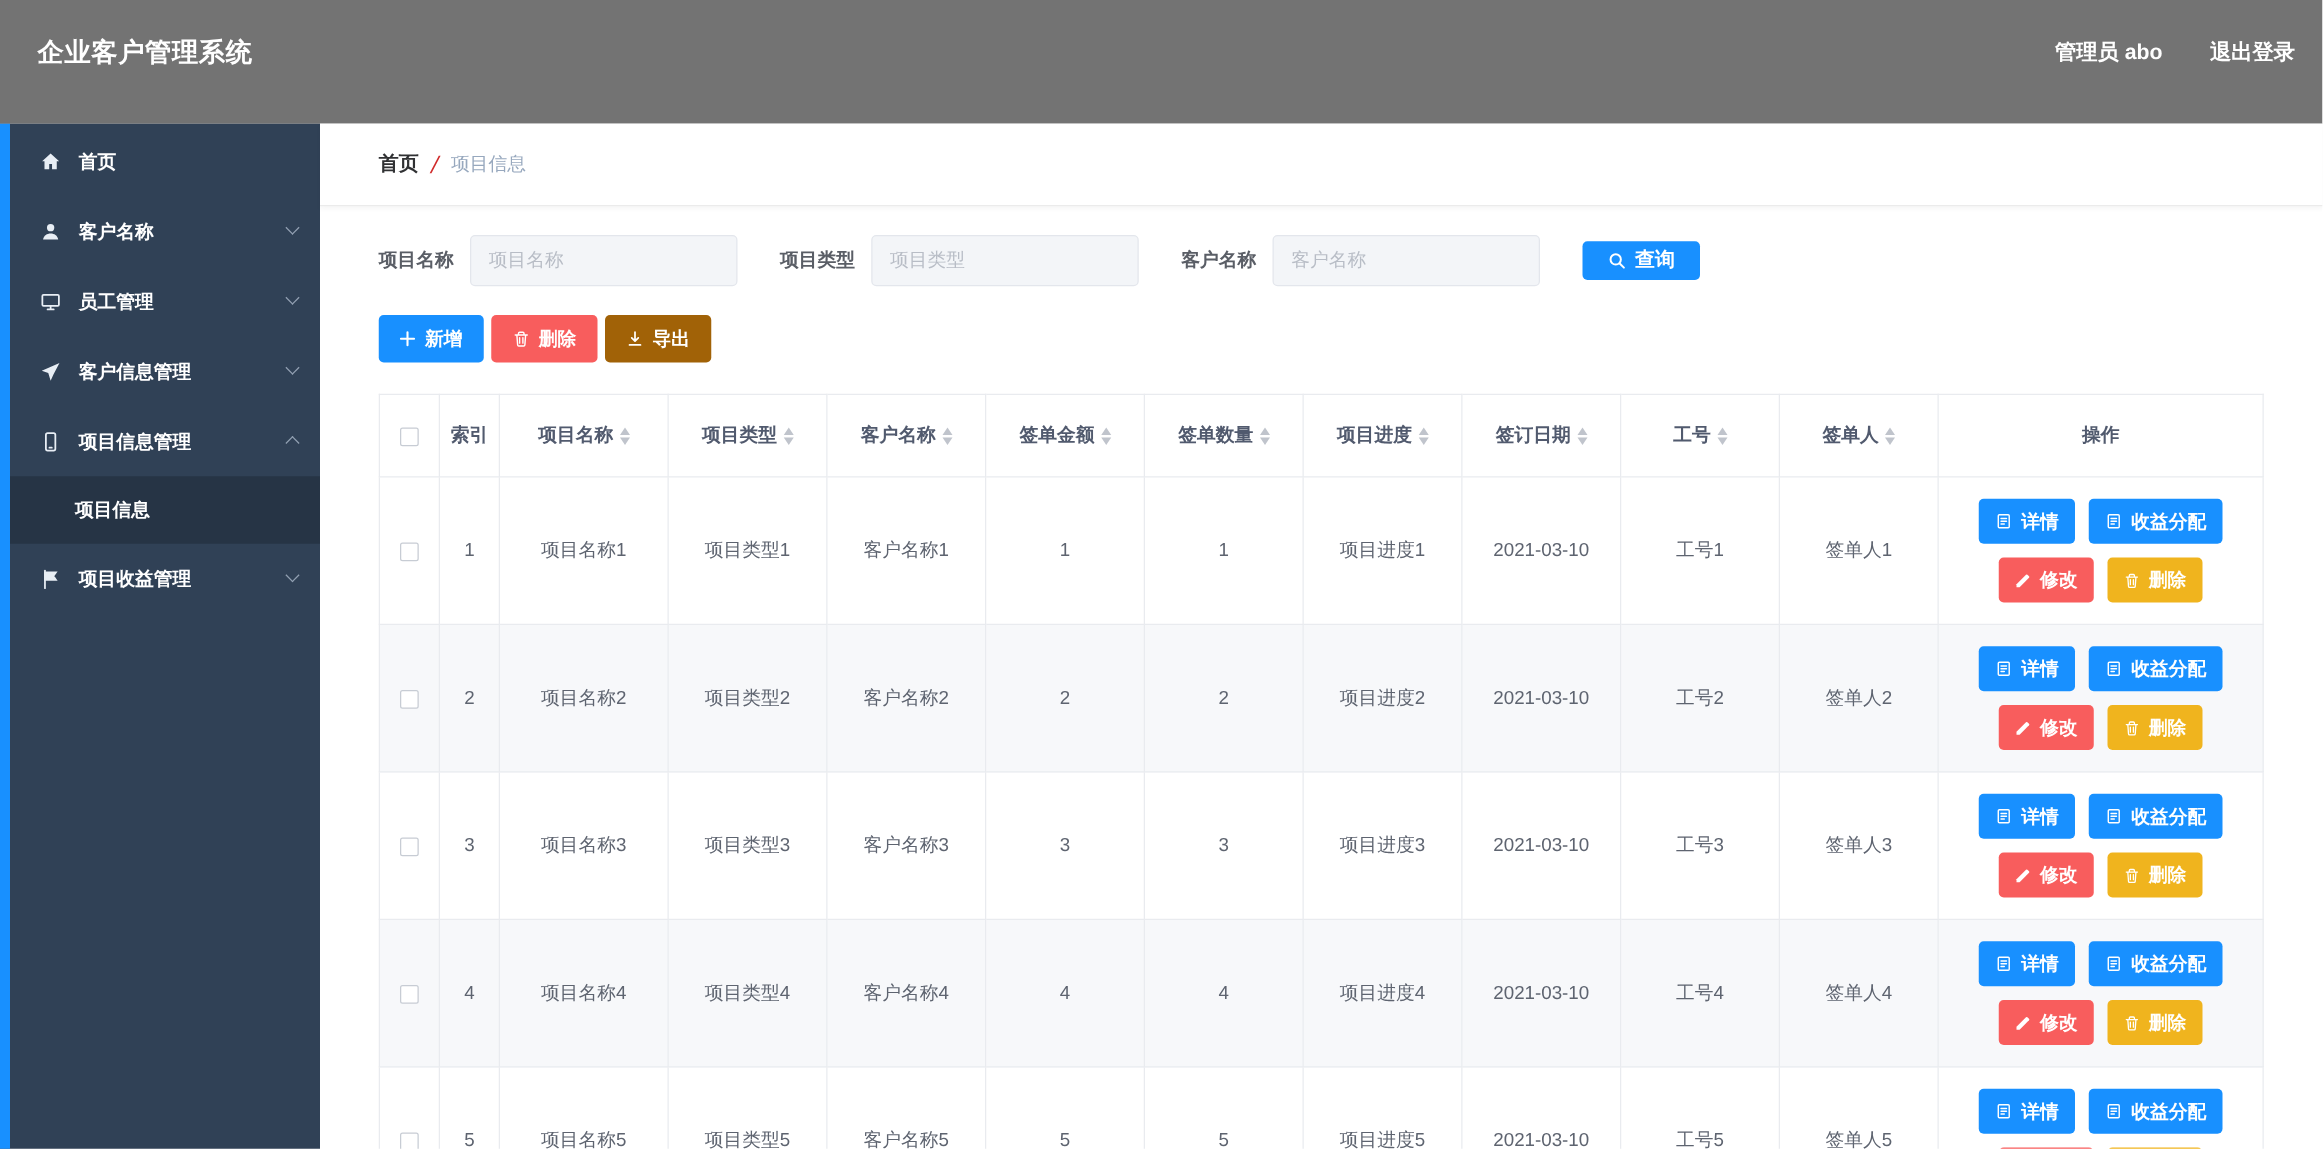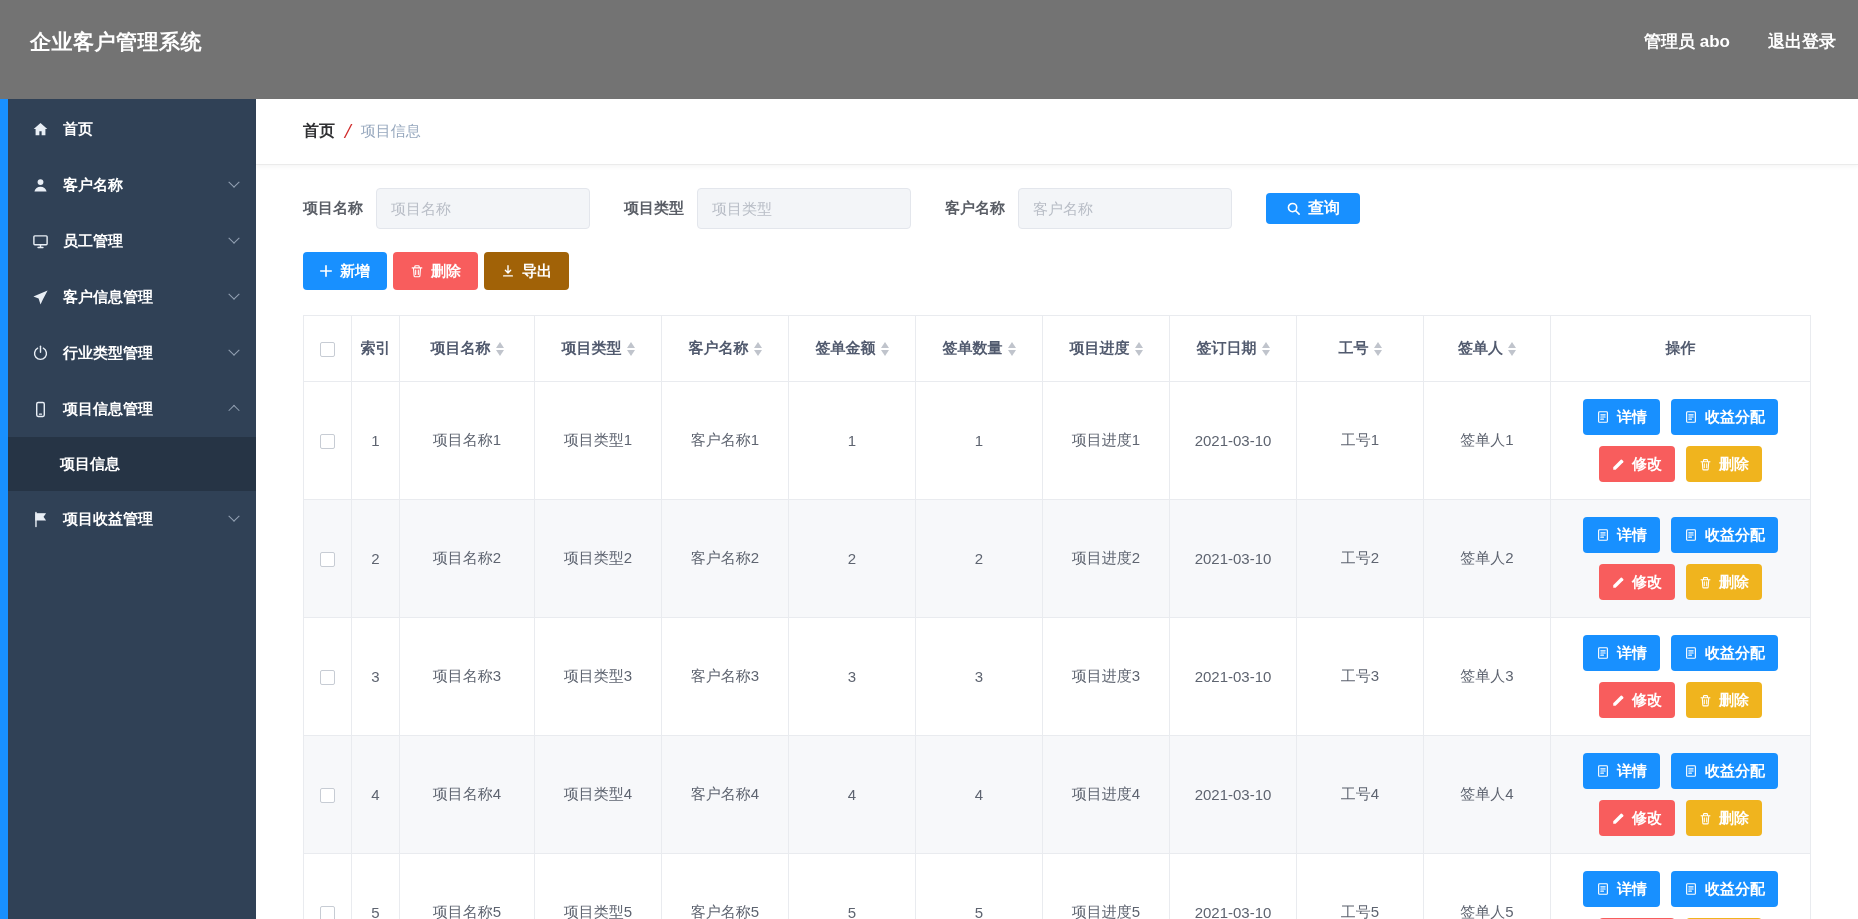--- a/index.html
+++ b/index.html
@@ -123,30 +123,20 @@
           <span class="mi-label">员工管理</span>
           <span class="chev down"></span>
         </div>
         <div class="menu-item">
           <span class="mi-icon">
             <svg viewBox="0 0 18 18" width="17" height="17" fill="currentColor">
               <path d="M16.5 1.5 1.5 8l5.5 2L9 16.5l2.5-5.5 5-9.5z"></path>
             </svg>
           </span>
           <span class="mi-label">客户信息管理</span>
-          <span class="chev down"></span>
-        </div>
-        <div class="menu-item">
-          <span class="mi-icon">
-            <svg viewBox="0 0 18 18" width="17" height="17" fill="none" stroke="currentColor" stroke-width="1.5" stroke-linecap="round">
-              <path d="M6 3.4a6.3 6.3 0 1 0 6 0"></path>
-              <path d="M9 1.4v6.2"></path>
-            </svg>
-          </span>
-          <span class="mi-label">行业类型管理</span>
           <span class="chev down"></span>
         </div>
         <div class="menu-item">
           <span class="mi-icon">
             <svg viewBox="0 0 18 18" width="17" height="17" fill="none" stroke="currentColor" stroke-width="1.5" stroke-linecap="round">
               <rect x="5" y="1.6" width="8" height="14.8" rx="1.5"></rect>
               <path d="M8 13.9h2"></path>
             </svg>
           </span>
           <span class="mi-label">项目信息管理</span>

